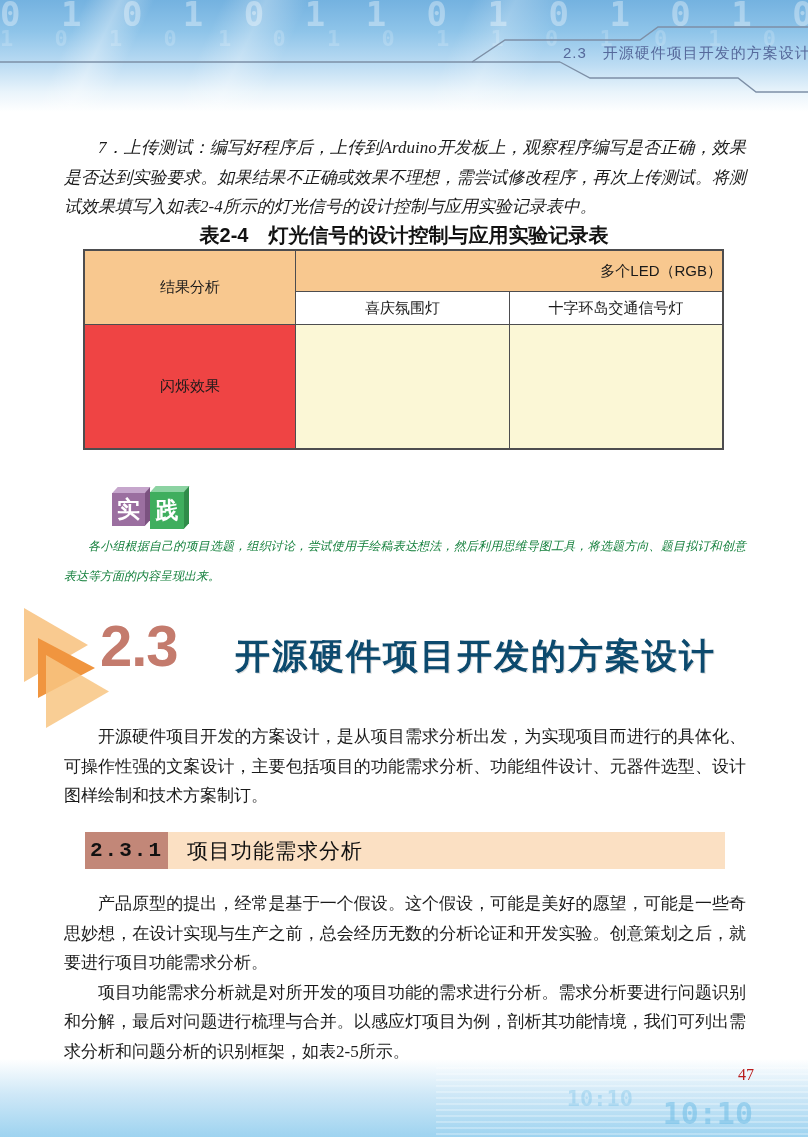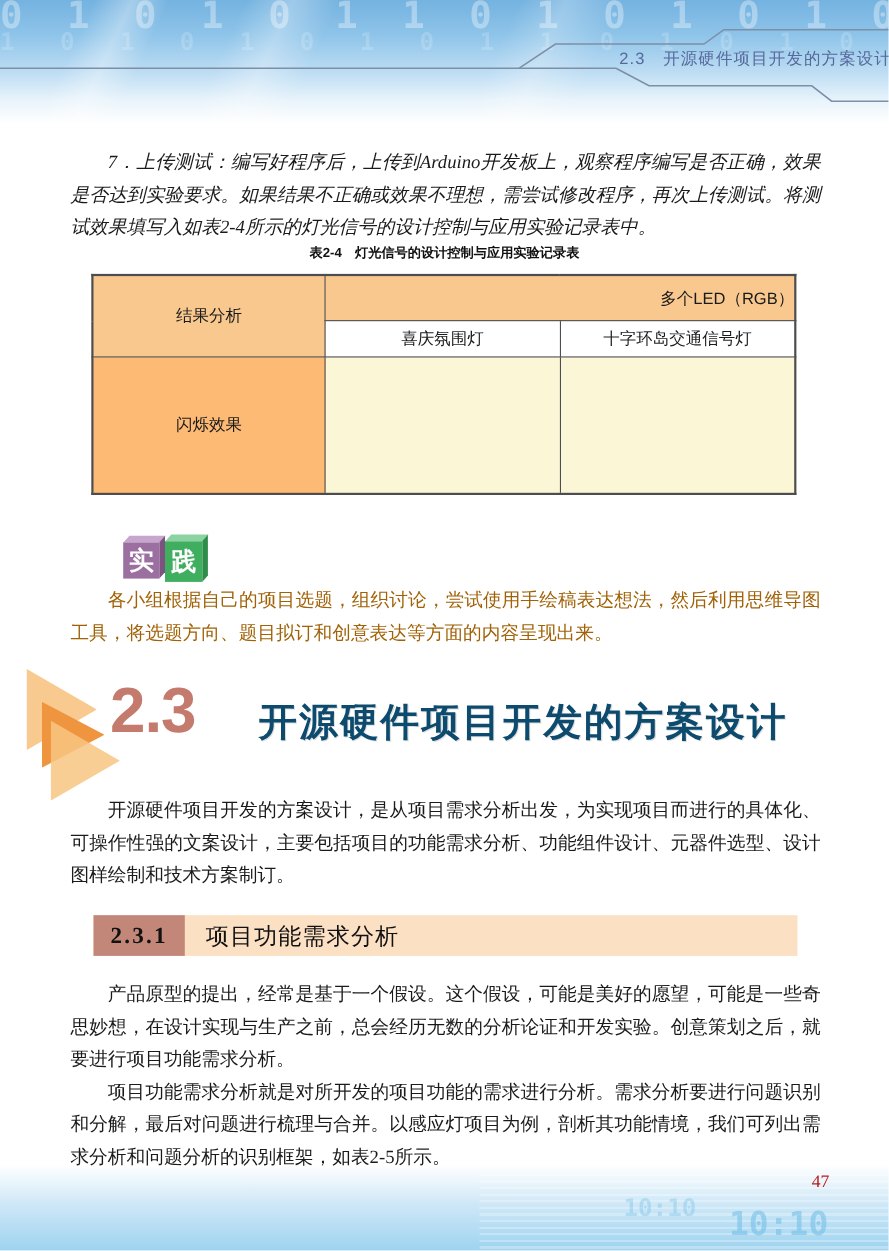--- a/index.html
+++ b/index.html
@@ -25,67 +25,67 @@
   
   .para{position:absolute;left:64px;width:682px;font-size:17px;line-height:29.5px;
     text-align:justify;text-indent:2em;margin:0;}
   .p-step{top:133px;font-style:italic;}
   .p-intro{top:722px;}
   .sub-paras{position:absolute;left:64px;top:889px;width:682px;}
   .sub-paras p{font-size:17px;line-height:29.5px;text-align:justify;text-indent:2em;margin:0;}
 
   
   .tbl-caption{position:absolute;left:0;top:222px;width:808px;text-align:center;
-    font-family:"Liberation Sans",sans-serif;font-weight:bold;font-size:12px;color:#111;}
+    font-family:"Liberation Sans",sans-serif;font-weight:bold;font-size:20px;color:#111;}
   .tbl-wrap{position:absolute;left:83px;top:249px;}
   table.rec{border-collapse:collapse;table-layout:fixed;width:641px;}
   table.rec td,table.rec th{border:1.5px solid #4d4d4f;padding:0;font-weight:normal;}
   table.rec{border:2px solid #4d4d4f;}
   .th-corner{width:210px;background:#f8c88f;font-family:"Liberation Sans",sans-serif;
     font-weight:bold;font-size:15px;text-align:center;}
   .th-group{background:#f8c88f;font-family:"Liberation Sans",sans-serif;font-weight:bold;
     font-size:15px;text-align:right;height:40px;}
   .th-sub{background:#ffffff;font-size:15px;text-align:center;height:32px;width:212px;}
-  .td-label{background:#fdba74;font-size:15px;text-align:center;height:123px;}
+  .td-label{background:#ef4444;font-size:15px;text-align:center;height:123px;}
   .td-empty{background:#fbf7d6;}
 
   
   .badge{position:absolute;left:112px;top:486px;display:flex;gap:5px;}
   .cube{position:relative;display:flex;align-items:center;justify-content:center;
     font-family:"Liberation Sans",sans-serif;font-weight:bold;font-size:23px;color:#fff;}
   .cube::before{content:"";position:absolute;left:3px;top:-6px;width:100%;height:6px;
     transform:skewX(-42deg);}
   .cube::after{content:"";position:absolute;top:-3px;right:-5px;width:5px;height:100%;
     transform:skewY(-48deg);}
   .cube.purple{width:33px;height:33px;margin-top:7px;background:#9b6fa0;}
   .cube.purple::before{background:#c6a6cc;}
   .cube.purple::after{background:#7b5280;}
   .cube.green{width:34px;height:37px;margin-top:6px;background:#3fae5e;}
   .cube.green::before{background:#8cd3a2;}
   .cube.green::after{background:#2f8c49;}
-  .practice-text{position:absolute;left:64px;top:531px;width:682px;
-    font-size:17px;line-height:30px;text-align:justify;text-indent:2em;margin:0;color:#a16207;}
+  .practice-text{position:absolute;left:64px;top:531px;width:682px;font-style:italic;
+    font-size:12px;line-height:30px;text-align:justify;text-indent:2em;margin:0;color:#15803d;}
 
   
   .tri{position:absolute;}
   .tri i{display:block;clip-path:polygon(0 0,100% 50%,0 100%);}
   .tri1{left:24px;top:608px;}  .tri1 i{width:64px;height:74px;background:#f9ca90;}
   .tri2{left:38px;top:638px;}  .tri2 i{width:57px;height:60px;background:#f0953f;}
   .tri3{left:46px;top:655px;}  .tri3 i{width:63px;height:73px;background:#f8c583;opacity:.85;}
   .sec-num{position:absolute;left:100px;top:612px;font-family:"Liberation Sans",sans-serif;
     font-weight:bold;font-size:58px;color:#c47b6d;letter-spacing:-1px;}
   .sec-title{position:absolute;left:235px;top:633px;font-family:"Liberation Sans",sans-serif;
     font-weight:bold;font-size:35px;color:#0c4a6e;letter-spacing:2px;white-space:nowrap;
     text-shadow:1px 1px 0 rgba(120,120,120,.25);}
 
   
   .sub-bar{position:absolute;left:85px;top:832px;width:640px;height:37px;background:#fbe0c3;
     display:flex;align-items:center;}
   .sub-num{width:83px;height:37px;background:#c28778;display:flex;align-items:center;
-    justify-content:center;font-family:Liberation Serif, serif;font-weight:bold;font-size:21px;
+    justify-content:center;font-family:Liberation Mono, monospace;font-weight:bold;font-size:21px;
     color:#111;letter-spacing:2px;text-align:center;}
   .sub-title{margin-left:19px;font-family:"Liberation Sans",sans-serif;font-weight:normal;
     font-size:21px;color:#111;letter-spacing:1px;}
 
   
   .footer{position:absolute;left:0;bottom:0;width:808px;height:78px;
     background:linear-gradient(180deg,rgba(190,225,245,0) 0%,#cfe8f7 45%,#9ed3f0 100%);}
   .footer .grid{position:absolute;right:0;top:8px;width:46%;height:100%;opacity:.5;
     background:repeating-linear-gradient(180deg,rgba(255,255,255,.55) 0 2px,rgba(255,255,255,0) 2px 6px);}
   .clock{position:absolute;font-family:"DejaVu Sans Mono",monospace;font-weight:bold;

